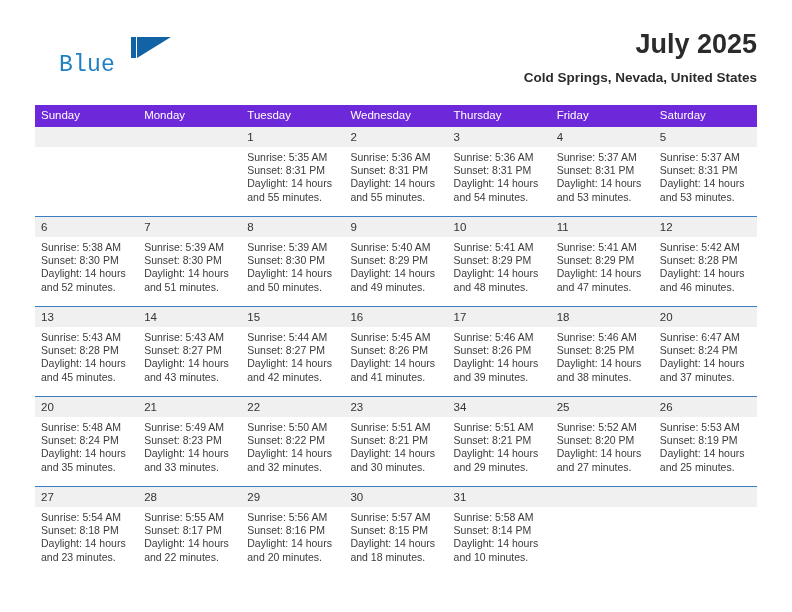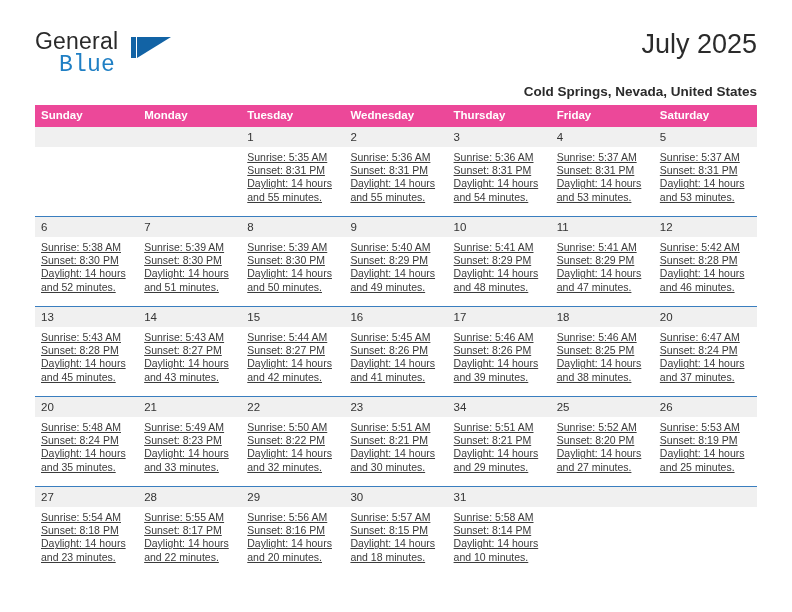--- a/index.html
+++ b/index.html
@@ -83,46 +83,46 @@
     position: absolute;
     right: 0;
     top: 0;
     text-align: right;
   }
   .cal-title {
     font-size: 27px;
     color: #2b2b2b;
     line-height: 32px;
     white-space: nowrap;
-    font-weight: normal;
+    font-weight: bold;
     margin: 0;
   }
   .cal-subtitle {
-    margin: 24px 0 0 0;
+    margin: 10px 0 0 0;
     font-size: 13.5px;
     color: #2b2b2b;
     line-height: 16px;
     white-space: nowrap;
     font-weight: bold;
   }
 
   
   .calendar {
     position: absolute;
     left: 35px;
     top: 105px;
     width: 722px;
     border-collapse: collapse;
     table-layout: fixed;
   }
   .calendar th {
-    background: #ec4899;
+    background: #6d28d9;
     color: #ffffff;
     font-size: 11.5px;
-    font-weight: bold;
+    font-weight: normal;
     text-align: left;
     padding: 4px 0 5px 6px;
     height: 11px;
     line-height: 13px;
     border: none;
   }
   .calendar td {
     vertical-align: top;
     padding: 0;
     border: none;
@@ -142,41 +142,39 @@
     height: 14px;
   }
   .daynum.empty {
     background: #f0f0f0;
   }
   .cell-body {
     padding: 4px 8px 0 6px;
     font-size: 10.5px;
     line-height: 13.2px;
     color: #3b3b3b;
-    text-decoration: underline;
   }
   .cell-body div {
     white-space: nowrap;
   }
   .cell-body .daylight {
     white-space: normal;
   }
   td.blank .daynum {
     background: #f0f0f0;
   }
 </style>
 </head>
 <body>
 
 <div class="page">
 
   <div class="header">
 
     <div class="logo">
-      <span class="logo-general">General</span>
       <span class="logo-blue">Blue</span>
       <span class="logo-mark">
         <span class="bar"></span>
         <span class="tri"></span>
       </span>
     </div>
 
     <div class="title-block">
       <h1 class="cal-title">July 2025</h1>
       <p class="cal-subtitle">Cold Springs, Nevada, United States</p>

